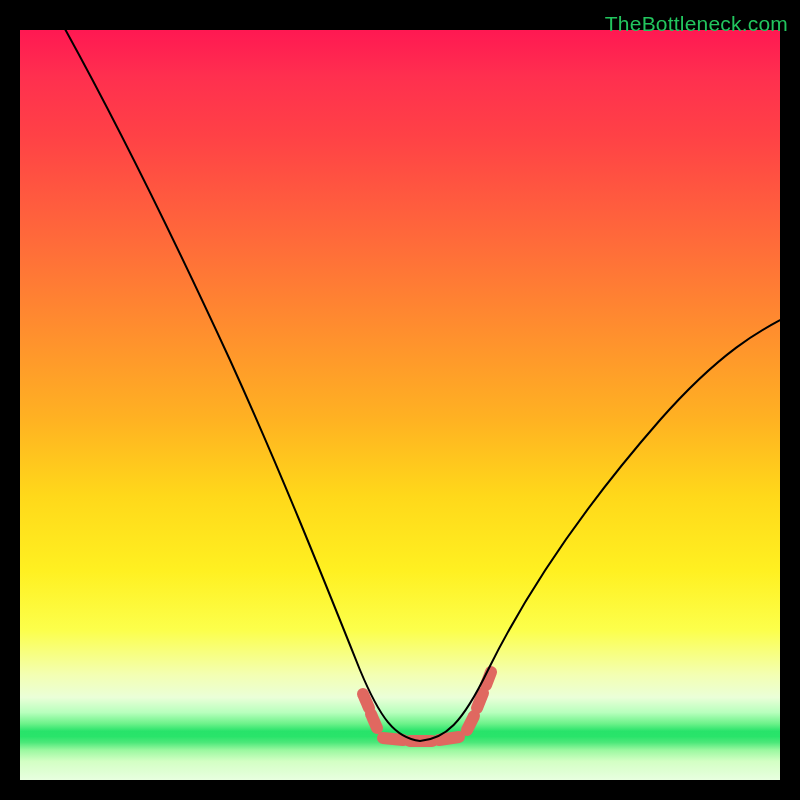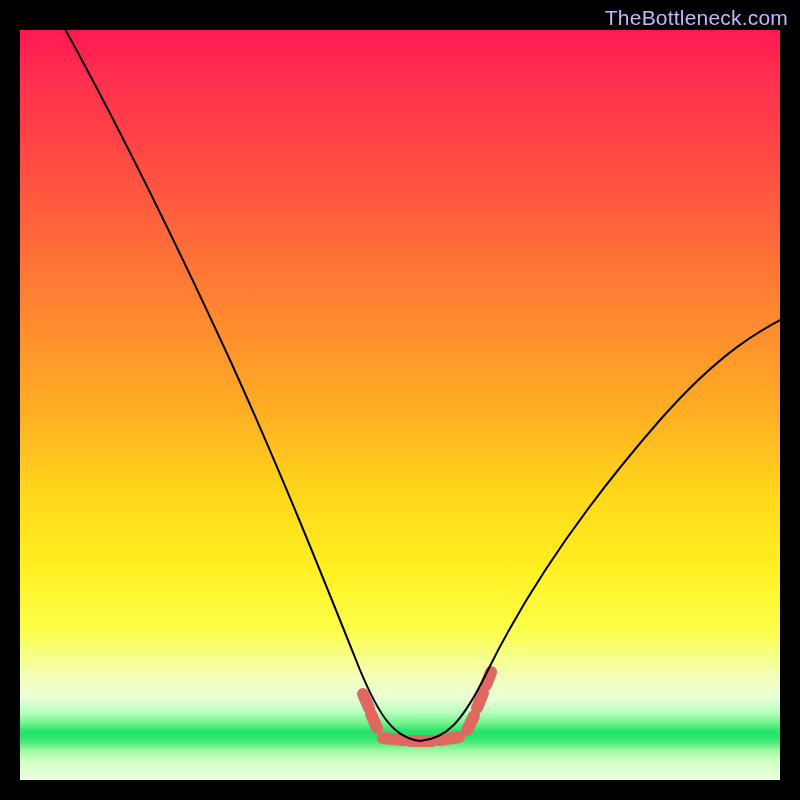--- a/index.html
+++ b/index.html
@@ -12,23 +12,23 @@
     font-family: Arial, Helvetica, sans-serif;
   }
   .frame {
     position: relative;
     width: 800px;
     height: 800px;
     background: #000;
   }
   .watermark {
     position: absolute;
-    top: 6px;
+    top: 12px;
     right: 12px;
-    color: #c4b5fd;
+    color: #22c55e;
     font-size: 21px;
     font-weight: 500;
     letter-spacing: 0.2px;
     z-index: 10;
   }
   .plot-area {
     position: absolute;
     left: 20px;
     top: 30px;
     width: 760px;

